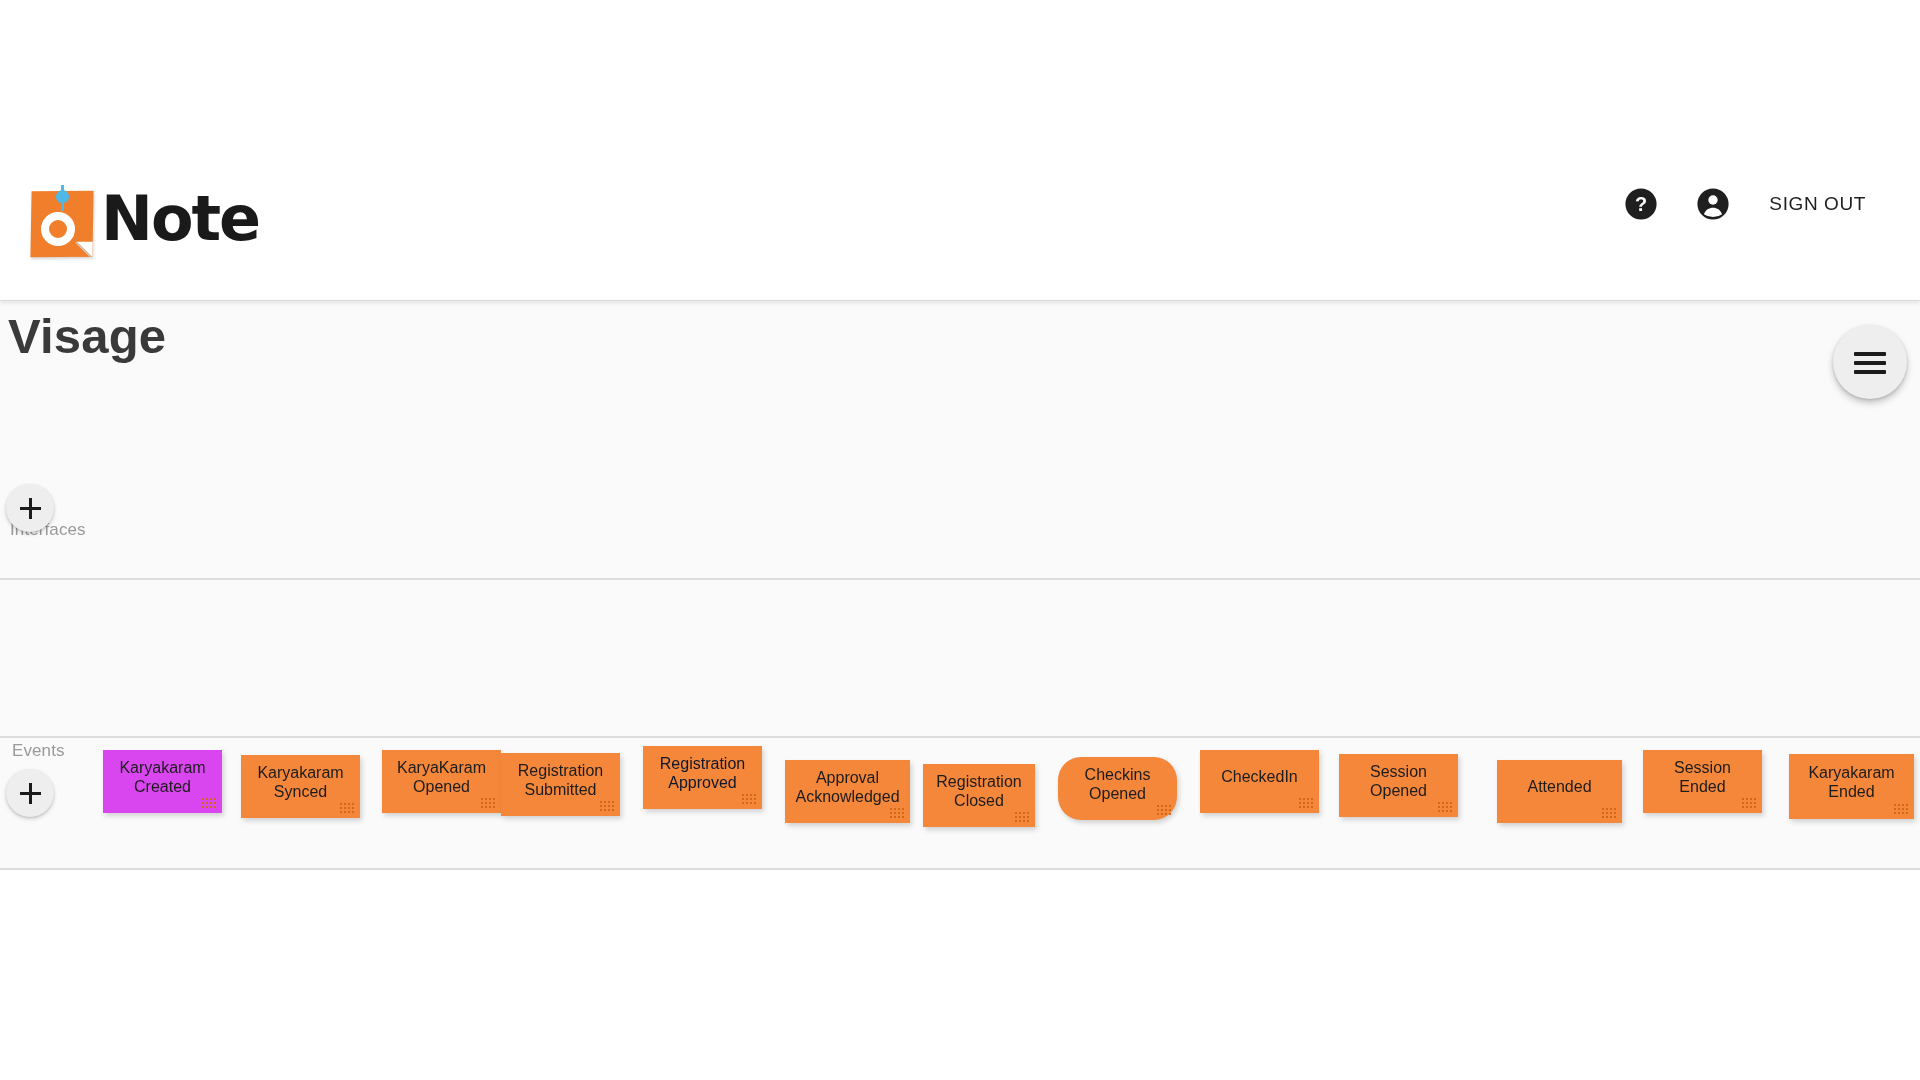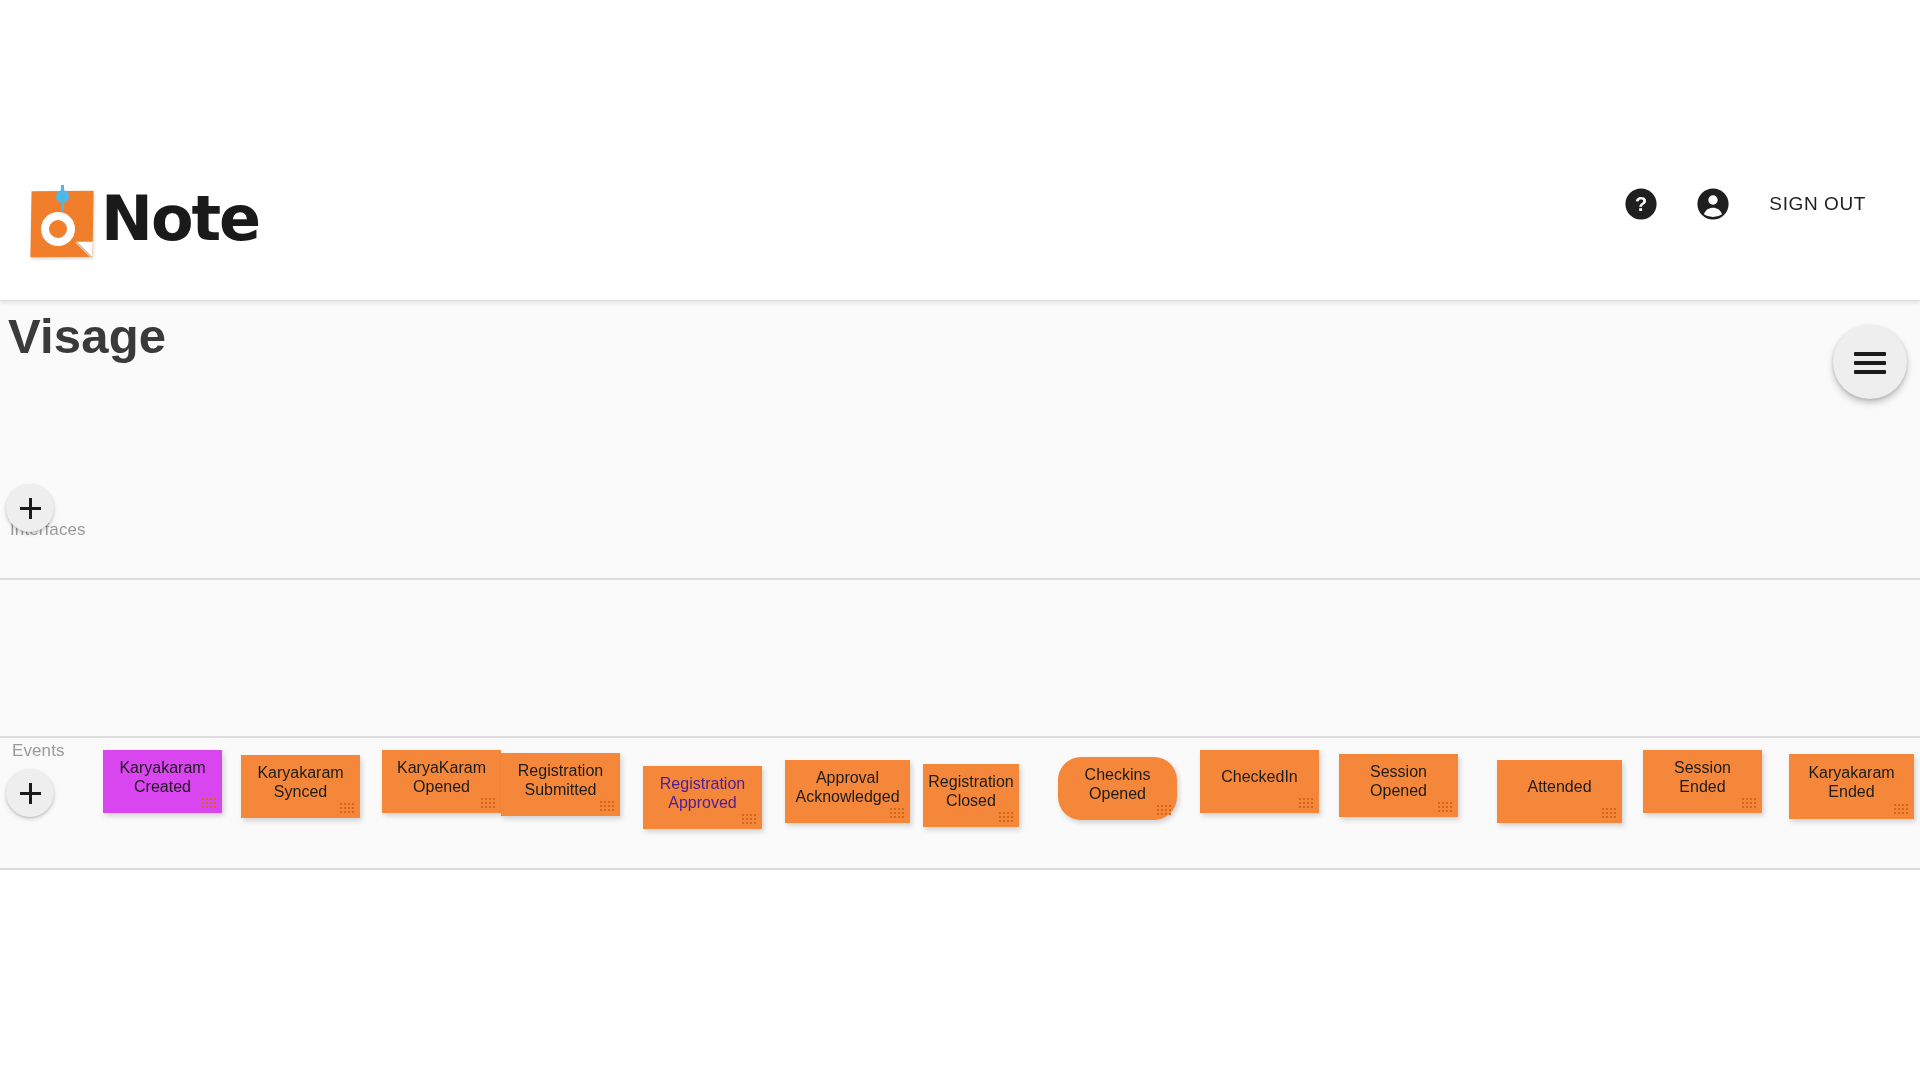--- a/index.html
+++ b/index.html
@@ -330,29 +330,29 @@
           <span class="resize-handle"></span>
         </div>
         <div class="event-card" style="left: 370px; top: 12px; width: 119px; height: 63px; background: rgb(245, 135, 59); color: rgb(28, 28, 28); margin-left: 12px;">
           <span class="label">KaryaKaram Opened</span>
           <span class="resize-handle"></span>
         </div>
         <div class="event-card" style="left: 501px; top: 15px; width: 119px; height: 63px; background: rgb(245, 135, 59); color: rgb(28, 28, 28);">
           <span class="label">Registration Submitted</span>
           <span class="resize-handle"></span>
         </div>
-        <div class="event-card" style="left: 643px; top: 28px; width: 119px; height: 63px; background: rgb(245, 135, 59); color: #4c1d95;">
+        <div class="event-card" style="left: 643px; top: 8px; width: 119px; height: 63px; background: rgb(245, 135, 59); color: #0f172a;">
           <span class="label">Registration Approved</span>
           <span class="resize-handle"></span>
         </div>
         <div class="event-card" style="left: 785px; top: 22px; width: 125px; height: 63px; background: rgb(245, 135, 59); color: rgb(28, 28, 28);">
           <span class="label">Approval Acknowledged</span>
           <span class="resize-handle"></span>
         </div>
-        <div class="event-card" style="left: 923px; top: 26px; width: 96px; height: 63px; background: rgb(245, 135, 59); color: rgb(28, 28, 28);">
+        <div class="event-card" style="left: 923px; top: 26px; width: 112px; height: 63px; background: rgb(245, 135, 59); color: rgb(28, 28, 28);">
           <span class="label">Registration Closed</span>
           <span class="resize-handle"></span>
         </div>
         <div class="event-card" style="left: 1058px; top: 19px; width: 119px; height: 63px; background: rgb(245, 135, 59); color: rgb(28, 28, 28); border-radius: 23px;">
           <span class="label">Checkins Opened</span>
           <span class="resize-handle"></span>
         </div>
         <div class="event-card" style="left: 1200px; top: 12px; width: 119px; height: 63px; background: rgb(245, 135, 59); color: rgb(28, 28, 28);">
           <span class="label">CheckedIn</span>
           <span class="resize-handle"></span>

